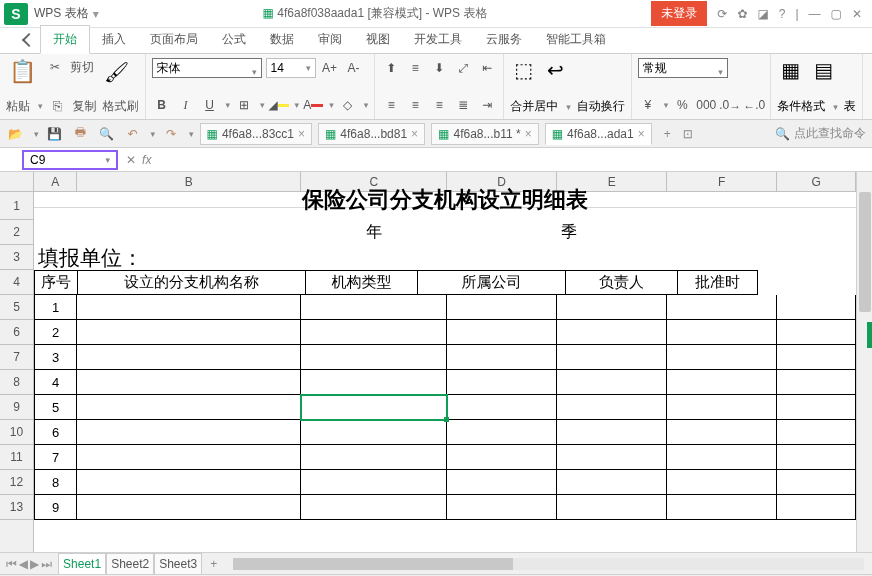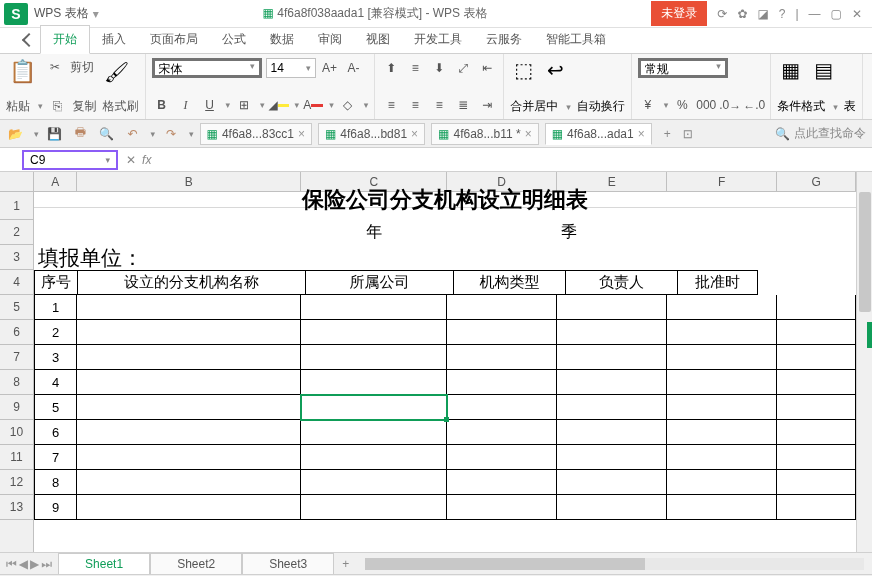--- a/index.html
+++ b/index.html
@@ -23,21 +23,21 @@
 .menu-first { width: 10px; height: 10px; border-left: 2px solid #666; border-bottom: 2px solid #666; transform: rotate(45deg); margin: 0 6px 8px 4px; cursor: pointer; }
 
 
 .ribbon { height: 66px; background: #f7f7f7; border-bottom: 1px solid #d0d0d0; display: flex; }
 .rgroup { border-right: 1px solid #e0e0e0; padding: 4px 6px; display: flex; flex-direction: column; justify-content: space-between; }
 .rrow { display: flex; align-items: center; gap: 6px; }
 .ricon { width: 18px; height: 18px; display: inline-flex; align-items: center; justify-content: center; color: #555; }
 .rlabel { color: #555; font-size: 12px; }
 .paste-big { width: 34px; text-align: center; }
 .paste-big .ic { font-size: 22px; }
-.fontcombo { width: 110px; height: 20px; border: 3px solid #737373; background: #fff; padding: 0 4px; display: flex; align-items: flex-start; justify-content: space-between; }
+.fontcombo { width: 110px; height: 20px; border: 1px solid #737373; background: #fff; padding: 0 4px; display: flex; align-items: flex-end; justify-content: space-between; }
 .sizecombo { width: 50px; height: 20px; border: 1px solid #c0c0c0; background: #fff; padding: 0 4px; display: flex; align-items: center; justify-content: space-between; }
 .smallbtn { width: 20px; height: 20px; display: inline-flex; align-items: center; justify-content: center; color: #555; cursor: pointer; }
 .smallbtn.b { font-weight: bold; }
 .smallbtn.i { font-style: italic; font-family: serif; }
 .smallbtn.u { text-decoration: underline; }
 .colorbar { width: 14px; height: 3px; display: block; }
 .dd { font-size: 9px; color: #888; margin-left: 2px; }
 .rgroup.fmt .rrow { gap: 4px; }
 .bigbtn { text-align: center; padding: 0 4px; }
 .bigbtn .ic { font-size: 20px; display: block; }
@@ -81,21 +81,21 @@
 .sel-cell { outline: 2px solid #0f9d58; outline-offset: -1px; position: relative; }
 .sel-cell:after { content: ""; position: absolute; right: -3px; bottom: -3px; width: 5px; height: 5px; background: #0f9d58; }
 .vscroll { width: 16px; background: #f0f0f0; border-left: 1px solid #d0d0d0; position: relative; }
 .vscroll .thumb { position: absolute; top: 20px; left: 2px; width: 12px; height: 120px; background: #c8c8c8; border-radius: 2px; }
 .vscroll .hint { position: absolute; top: 150px; right: -1px; width: 6px; height: 26px; background: #0f9d58; }
 
 
 .sheetbar { height: 22px; border-top: 1px solid #d0d0d0; background: #f0f0f0; display: flex; align-items: center; }
 .sb-nav { display: flex; gap: 2px; padding: 0 6px; color: #999; }
 .sb-nav span { cursor: pointer; }
-.sheettab { padding: 3px 26px; border: 1px solid #ccc; border-bottom: none; background: #fafafa; color: #555; cursor: pointer; margin-top: -1px; }
+.sheettab { padding: 3px 4px; border: 1px solid #ccc; border-bottom: none; background: #fafafa; color: #555; cursor: pointer; margin-top: -1px; }
 .sheettab.active { background: #fff; color: #0f9d58; }
 .sb-add { padding: 0 8px; color: #888; cursor: pointer; }
 .sb-scroll { flex: 1; height: 12px; margin: 0 8px; background: #e8e8e8; position: relative; }
 .sb-scroll .th { position: absolute; left: 0; width: 280px; height: 12px; background: #c8c8c8; }
 
 
 .statusbar { height: 22px; background: #f0f0f0; border-top: 1px solid #d0d0d0; display: flex; align-items: center; padding: 0 8px; gap: 10px; color: #666; font-size: 11px; }
 .statusbar .flex { flex: 1; }
 </style>
 </head>
@@ -353,22 +353,22 @@
         <div class="cell" style="width:272px">填报单位：</div>
         <div class="cell cC"></div>
         <div class="cell cD"></div>
         <div class="cell cE"></div>
         <div class="cell cF"></div>
         <div class="cell cG"></div>
       </div>
       <div class="row hdr-row">
         <div class="cell cA">序号</div>
         <div class="cell cB">设立的分支机构名称</div>
+        <div class="cell cD">机构类型</div>
         <div class="cell cC">所属公司</div>
-        <div class="cell cD">机构类型</div>
         <div class="cell cF">负责人</div>
         <div class="cell cG">批准时</div>
       </div>
 
       <div class="row data-row">
           <div class="cell cA">1</div>
           <div class="cell cB"></div>
           <div class="cell cC"></div>
           <div class="cell cD"></div>
           <div class="cell cE"></div>

